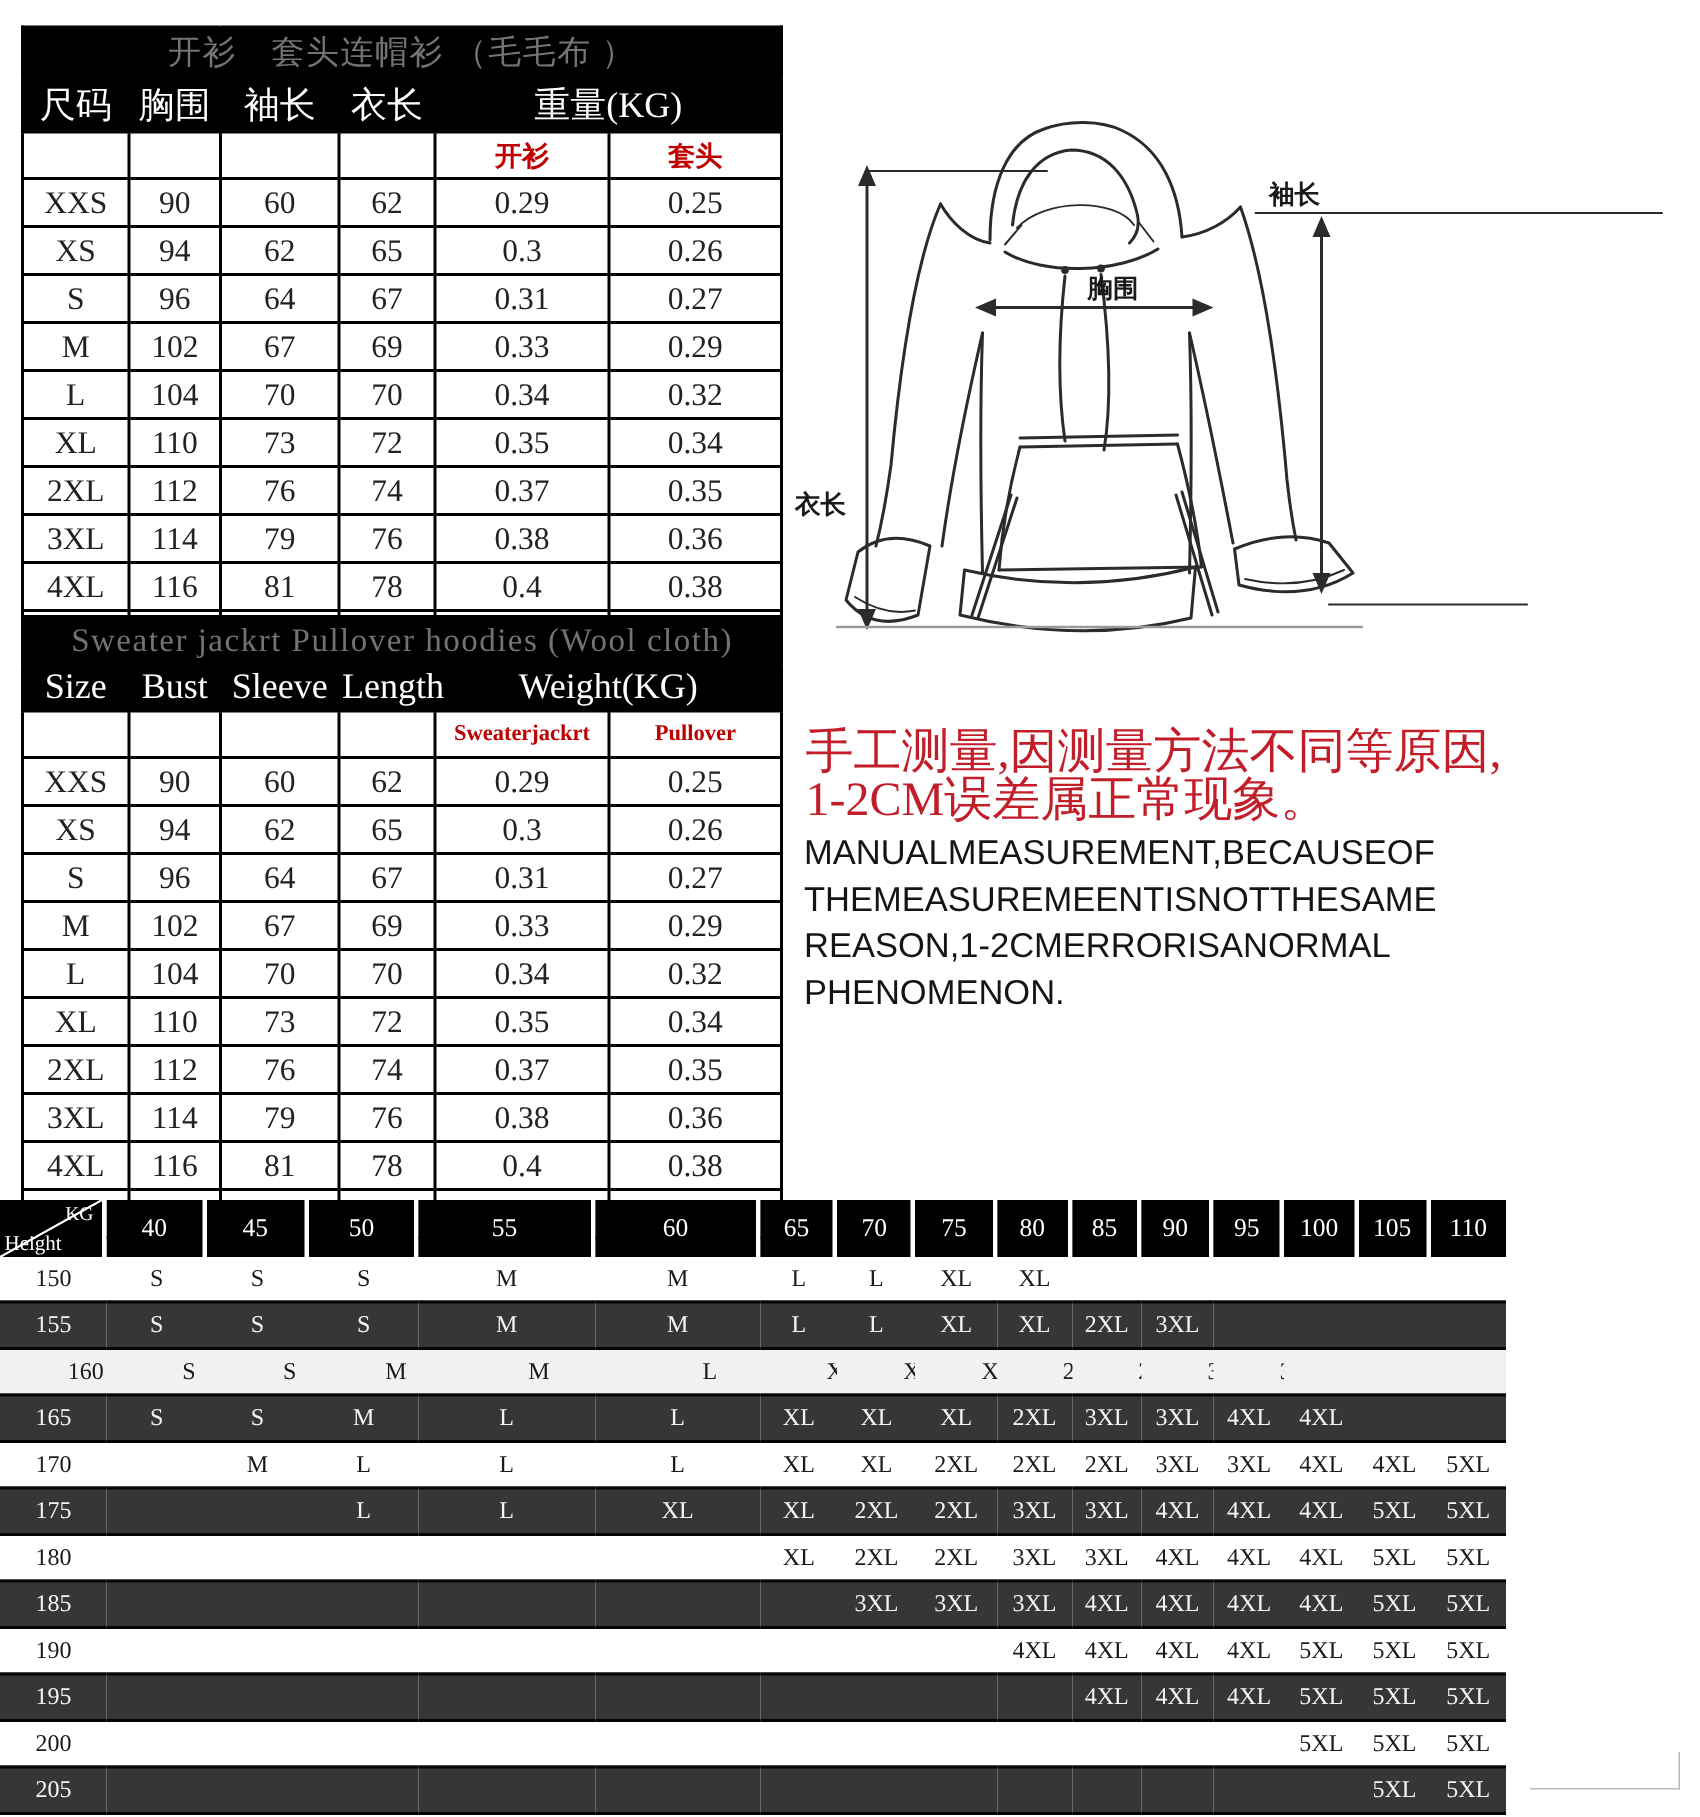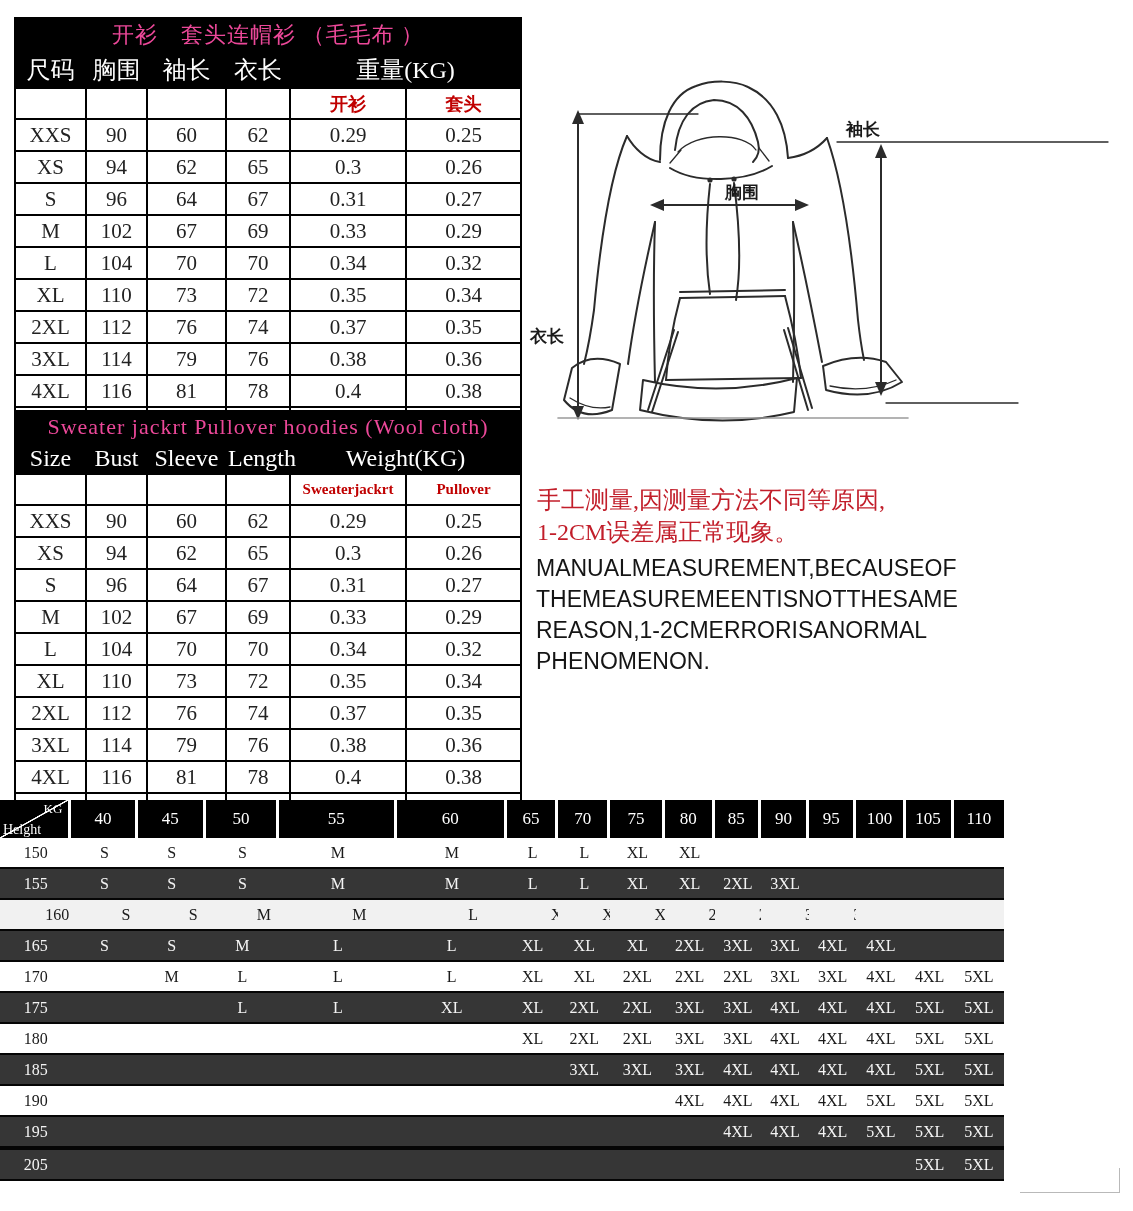--- a/index.html
+++ b/index.html
@@ -4,21 +4,21 @@
 <style>
   html,body{margin:0;padding:0;background:#fff;}
   .page{position:relative;width:1133px;height:1211px;background:#fff;overflow:hidden;
         font-family:"Liberation Serif","DejaVu Serif",serif;}
 
   
   .spec-table{position:absolute;left:14px;width:506px;border-collapse:collapse;
               table-layout:fixed;text-align:center;}
   #table-cn{top:17px;}
   #table-en{top:410px;}
-  .spec-table .title-cell{background:#000;color:#ec4899;font-weight:normal;font-size:22px;
+  .spec-table .title-cell{background:#000;color:#737373;font-weight:normal;font-size:22px;
               height:27px;border:2px solid #000;letter-spacing:1px;}
   .spec-table .head-row th{background:#000;color:#fff;font-weight:normal;font-size:24px;
               height:28px;border:2px solid #000;border-top:2px solid #fff;}
   .spec-table .head-row th + th{border-left:2px solid #fff;}
   .spec-table .sub-row td{border:2px solid #000;height:27px;background:#fff;}
   .spec-table .red{color:#c00000;font-weight:bold;}
   #table-cn .red{font-size:18px;}
   #table-en .red{font-size:15px;}
   .spec-table tbody td{border:2px solid #000;font-size:21px;height:28px;color:#222;}
 
@@ -27,21 +27,21 @@
   #hoodie path,#hoodie line{fill:none;stroke:#2b2b2b;stroke-width:2;
         stroke-linecap:round;stroke-linejoin:round;}
   #hoodie .thin{stroke-width:1.3;}
   #hoodie .base{stroke:#9a9a9a;stroke-width:1.6;}
   #hoodie polygon{fill:#2b2b2b;stroke:none;}
   #hoodie text{font-family:"Liberation Serif","DejaVu Serif",serif;font-size:17px;
         font-weight:bold;fill:#1a1a1a;}
 
   
   .note-zh{position:absolute;left:537px;top:484px;width:410px;color:#c21e2a;
-        font-size:24px;line-height:32px;white-space:nowrap;}
+        font-size:32px;line-height:32px;white-space:nowrap;}
   .note-en{position:absolute;left:536px;top:553px;width:396px;color:#151515;
         font-family:"Liberation Sans","DejaVu Sans",sans-serif;font-size:23px;line-height:31px;}
   .en-line{display:flex;justify-content:flex-start;}
 
   
   #matrix{position:absolute;left:0;top:800px;width:1004px;border-collapse:separate;
         border-spacing:0;table-layout:fixed;text-align:center;}
   #matrix thead th{background:#000;color:#fff;font-weight:normal;font-size:17px;
         height:36px;border-right:3px solid #fff;}
   #matrix thead th:last-child{border-right:none;}
@@ -592,20 +592,38 @@
           <td></td>
           <td></td>
           <td></td>
           <td>4XL</td>
           <td>4XL</td>
           <td>4XL</td>
           <td>5XL</td>
           <td>5XL</td>
           <td>5XL</td>
         </tr>
+        <tr class="sh-white">
+          <td>200</td>
+          <td></td>
+          <td></td>
+          <td></td>
+          <td></td>
+          <td></td>
+          <td></td>
+          <td></td>
+          <td></td>
+          <td></td>
+          <td></td>
+          <td></td>
+          <td></td>
+          <td>5XL</td>
+          <td>5XL</td>
+          <td>5XL</td>
+        </tr>
         <tr class="sh-dark">
           <td>205</td>
           <td></td>
           <td></td>
           <td></td>
           <td></td>
           <td></td>
           <td></td>
           <td></td>
           <td></td>

